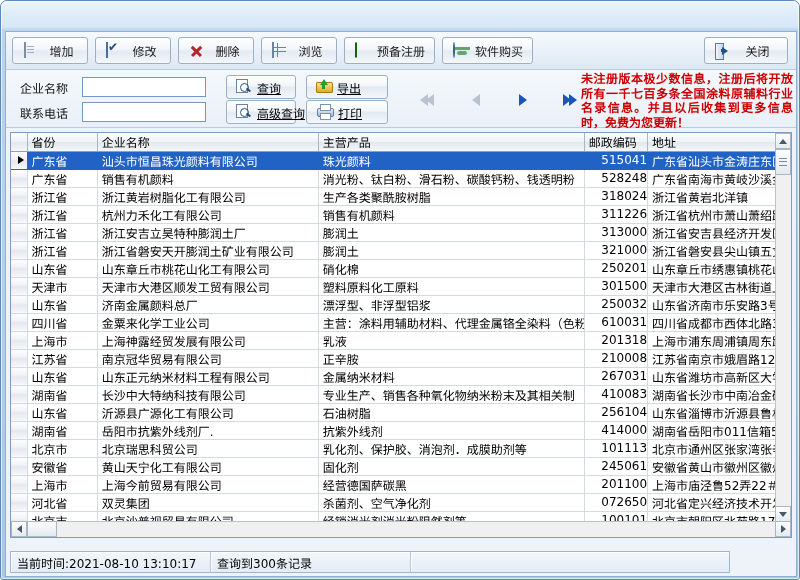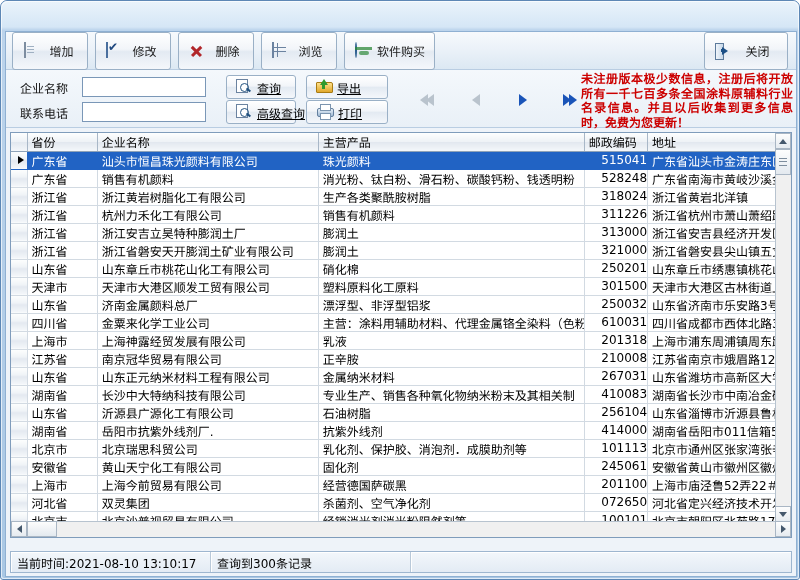--- a/index.html
+++ b/index.html
@@ -122,21 +122,21 @@
     left: 0; top: 0;
     width: 790px; height: 38px;
     box-sizing: border-box;
     display: flex;
     align-items: center;
     padding: 0 6px;
     background: linear-gradient(180deg,#f6f9fc 0%, #eaf1f8 50%, #dce8f3 100%);
     border-bottom: 1px solid #b9cde2;
   }
   .tool-btn {
-    height: 38px;
+    height: 27px;
     min-width: 76px;
     box-sizing: border-box;
     margin-right: 7px;
     padding: 0 9px;
     display: flex;
     align-items: center;
     gap: 7px;
     border: 1px solid #9ab0c6;
     border-radius: 3px;
     background: linear-gradient(180deg,#ffffff 0%,#f2f5f9 45%,#e3eaf2 52%,#f4f7fb 100%);
@@ -359,21 +359,21 @@
     box-sizing: border-box;
   }
   #hs-left { position:absolute; left:0; top:-1px; width:16px; height:16px; box-sizing:border-box; background:linear-gradient(180deg,#fdfdfd,#e6ebf0); border:1px solid #a9b6c4; display:flex; align-items:center; justify-content:center; }
   #hs-right { position:absolute; right:0; top:-1px; width:16px; height:16px; box-sizing:border-box; background:linear-gradient(180deg,#fdfdfd,#e6ebf0); border:1px solid #a9b6c4; display:flex; align-items:center; justify-content:center; }
   #hs-thumb { position:absolute; left:16px; top:-1px; width:30px; height:16px; box-sizing:border-box; background:linear-gradient(180deg,#fdfdfd,#e3e9ef); border:1px solid #a9b6c4; }
 
   
   #status-bar {
     position: absolute;
     left: 4px; bottom: 3px;
-    width: 782px; height: 22px;
+    width: 720px; height: 22px;
     box-sizing: border-box;
     display: flex;
     align-items: stretch;
     background: linear-gradient(180deg,#f3f7fb,#e3ebf4);
     border: 1px solid #9eb6cf;
   }
   .status-cell {
     box-sizing: border-box;
     display: flex; align-items: center;
     padding: 0 6px;
@@ -404,20 +404,24 @@
         <span class="tool-ico"><span class="ico-check"></span></span>
         <span class="lbl">修改</span>
       </div>
       <div class="tool-btn">
         <span class="tool-ico"><span class="ico-x"></span></span>
         <span class="lbl">删除</span>
       </div>
       <div class="tool-btn">
         <span class="tool-ico"><span class="ico-grid"></span></span>
         <span class="lbl">浏览</span>
+      </div>
+      <div class="tool-btn">
+        <span class="tool-ico"><span class="ico-greenchip"></span></span>
+        <span class="lbl">预备注册</span>
       </div>
       <div class="tool-btn">
         <span class="tool-ico"><span class="ico-globe"></span></span>
         <span class="lbl">软件购买</span>
       </div>
       <div id="toolbar-spacer"></div>
       <div class="tool-btn" style="min-width:84px;margin-right:2px;">
         <span class="tool-ico">
           <span class="ico-door"><span class="bar"></span><span class="arrow"></span></span>
         </span>

